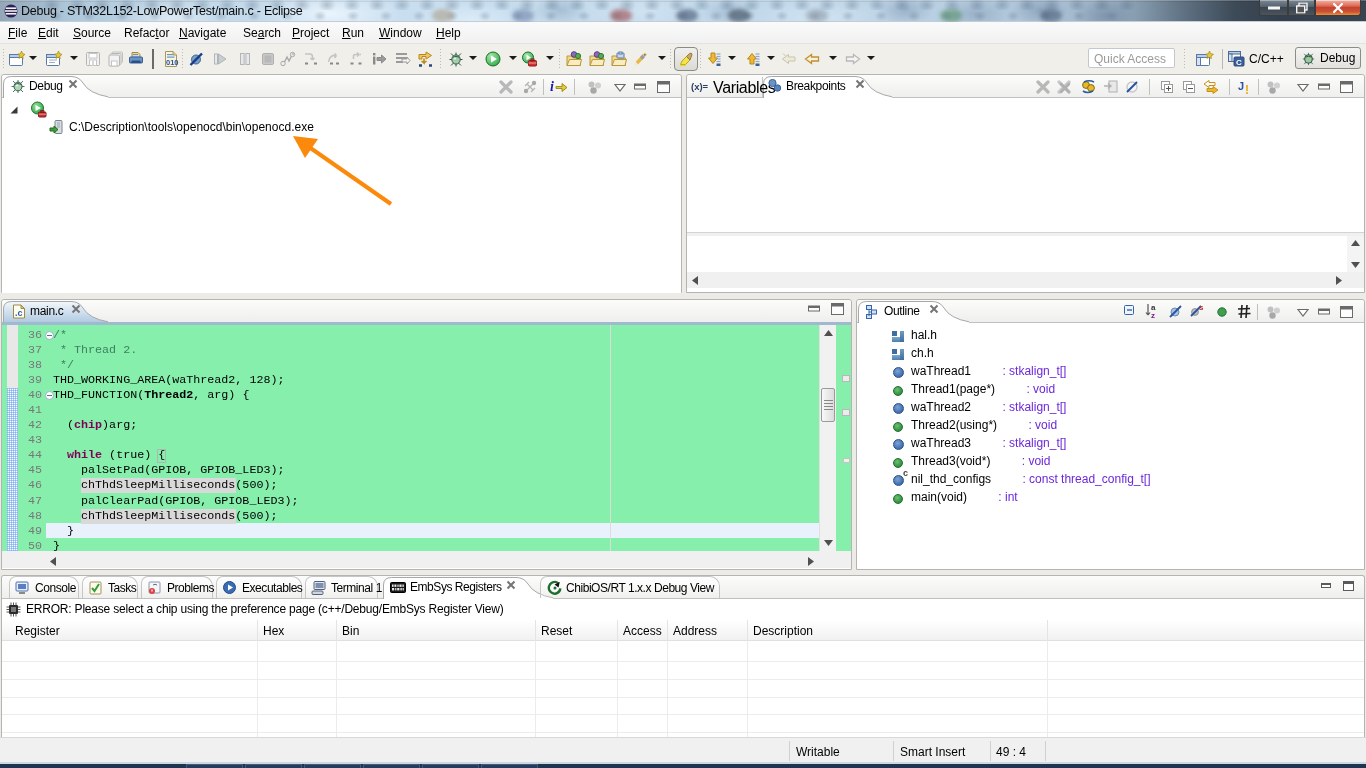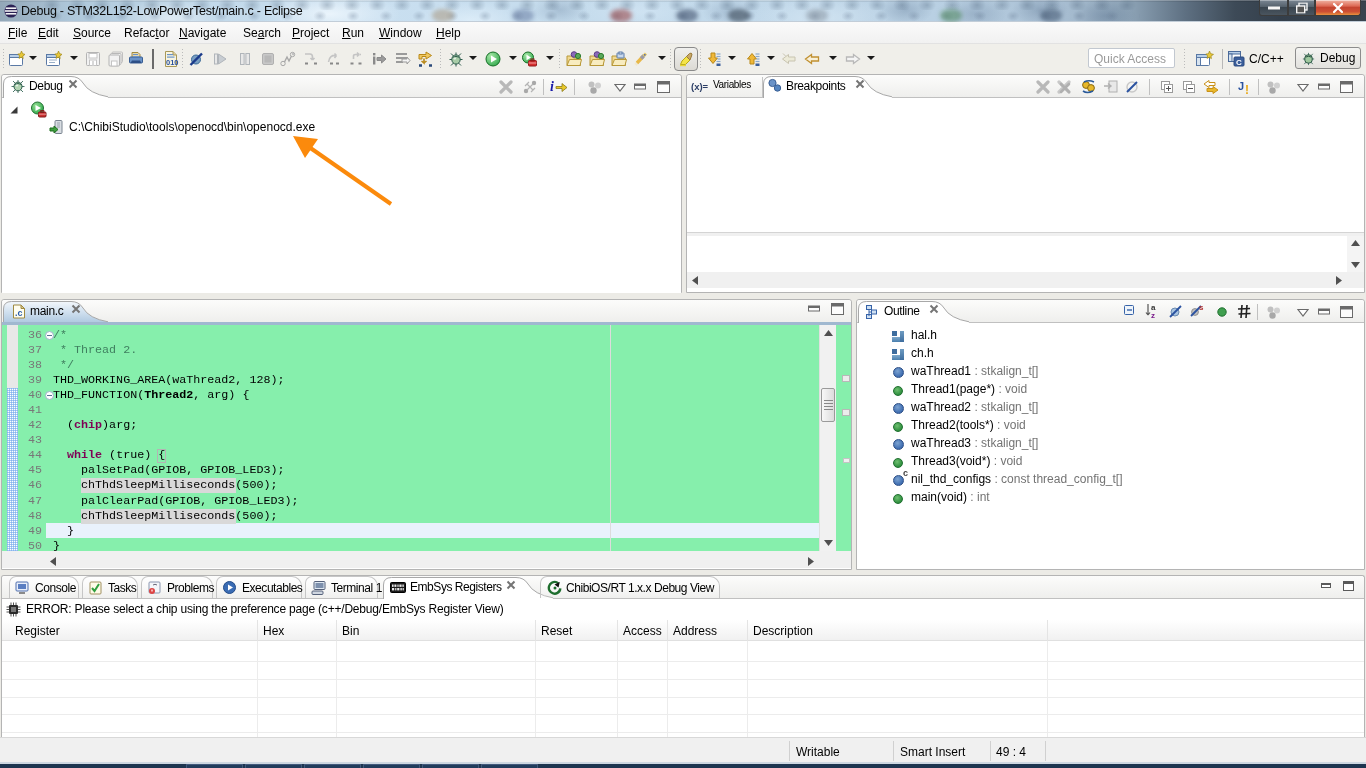--- a/index.html
+++ b/index.html
@@ -71,21 +71,21 @@
 
 
 .oitem { position:absolute; left:34px; height:18px; white-space:nowrap; }
 .oic { display:inline-block; width:16px; height:14px; vertical-align:-3px; margin-right:4px; position:relative; }
 .oic.inc { width:12px; height:11px; margin-left:1px; margin-right:7px; position:relative; background:none; }
 .oic.inc::before { content:""; position:absolute; left:0; top:0; width:5px; height:4.5px; background:#3e6d9e; }
 .oic.inc::after { content:""; position:absolute; left:0; top:6px; width:8px; height:5px; background:linear-gradient(#7fa9cc,#4a7fae); }
 .oic.inc .bar { position:absolute; left:7.5px; top:0; width:4.5px; height:11px; background:linear-gradient(#6f9cc2,#3e6d9e); }
 .oic.fld { width:11px; height:11px; border-radius:50%; background:radial-gradient(circle at 40% 35%, #7da3d0, #3e6db1 70%); border:1px solid #2d4f86; margin-left:2px; margin-right:7px; }
 .oic.fn { width:10px; height:10px; border-radius:50%; background:radial-gradient(circle at 40% 35%, #6fbf70, #2f8f3f 70%); border:1px solid #1f6f2f; margin-left:2px; margin-right:8px; }
-.oty { color:#737373; }
+.oty { color:#6d28d9;margin-left:28px; }
 .sup { position:absolute; left:12px; top:-4px; font-size:9px; font-weight:bold; color:#444; }
 
 
 .btab { position:absolute; top:575px; height:22px; border:1px solid #c6c6c6; border-bottom:none; border-radius:7px 10px 0 0; background:linear-gradient(rgba(255,255,255,.8),rgba(240,240,240,.2)); font-size:12px; z-index:2; }
 .btab .ic { position:absolute; left:5px; top:3px; width:16px; height:16px; }
 .btab .tx { position:absolute; left:25px; top:4px; white-space:nowrap; letter-spacing:-0.45px; }
 
 
 .hline { position:absolute; height:1px; background:#ececec; }
 .vline { position:absolute; width:1px; background:#ececec; }
@@ -439,40 +439,40 @@
 <rect x="10.8" y="9.6" width="3" height="1.8" fill="none" stroke="#801818"></rect>
 <line x1="8.5" y1="13.2" x2="16" y2="13.2" stroke="#e89090"></line>
 </svg></div>
     <div style="position:absolute;left:47px;top:20px;width:16px;height:16px;" id="exeicon"><svg width="16" height="16" viewBox="0 0 16 16">
 <rect x="6" y="1.5" width="7" height="13" rx="1" fill="#d8dde2" stroke="#7a8490"></rect>
 <line x1="8" y1="4" x2="11" y2="4" stroke="#9aa4ae"></line>
 <line x1="8" y1="6" x2="11" y2="6" stroke="#9aa4ae"></line>
 <line x1="8" y1="8" x2="11" y2="8" stroke="#9aa4ae"></line>
 <path d="M1 9 L5 9 L5 7 L9 10.5 L5 14 L5 12 L1 12 Z" fill="#3f9f3f" stroke="#1f6f1f"></path>
 </svg></div>
-    <div style="position:absolute;left:67px;top:21px;">C:\ChibiStudio\tools\openocd\bin\openocd.exe</div>
+    <div style="position:absolute;left:67px;top:21px;">C:\Description\tools\openocd\bin\openocd.exe</div>
     <svg style="position:absolute;left:285px;top:33px;" width="115" height="135" viewBox="0 0 115 135">
       <polygon points="6,4 31,7 18,26" fill="#fb8a0c"></polygon>
       <line x1="22" y1="15" x2="104" y2="72" stroke="#fb8a0c" stroke-width="4"></line>
     </svg>
   </div>
 </div>
 
 <div class="panel" id="varspanel" style="left:686px;top:74px;width:679px;height:219px;">
   <div class="tabbar">
     <div class="keyline"></div>
     <div class="tab" style="left:0;width:76px;"></div>
     <div style="position:absolute;left:75px;top:2px;width:1px;height:21px;background:#c4c4c4;"></div>
     <svg class="seltab" style="left:76px" width="130" height="23" viewBox="0 0 130 23">
         <path d="M0.5,23 L0.5,9 Q0.5,1.5 8.5,1.5 L92,1.5 Q100,1.5 104,8 Q110,18.5 129,21.8 L129,23 Z" fill="#ffffff"></path>
         <path d="M0.5,23 L0.5,9 Q0.5,1.5 8.5,1.5 L92,1.5 Q100,1.5 104,8 Q110,18.5 129,21.8" fill="none" stroke="#a8a8a8" stroke-width="1"></path>
       </svg>
   </div>
   <div style="position:absolute;left:4px;top:6px;z-index:3;font-weight:bold;font-size:9.5px;color:#2c3e66;font-family:'Liberation Sans';">(x)=</div>
- <div style="position:absolute;left:26px;top:4px;z-index:3;font-size:10px;letter-spacing:-0.35px;">Variables</div>
+ <div style="position:absolute;left:26px;top:4px;z-index:3;font-size:16px;letter-spacing:-0.35px;">Variables</div>
   <div style="position:absolute;left:80px;top:3px;z-index:3;width:16px;height:16px;" id="bpicon"><svg width="16" height="16" viewBox="0 0 16 16">
 <circle cx="5.5" cy="5" r="3.6" fill="#6a93c8" stroke="#3a5f94"></circle>
 <circle cx="10.5" cy="10" r="3.2" fill="#5585c0" stroke="#3a5f94"></circle>
 </svg></div>
   <div style="position:absolute;left:99px;top:4px;z-index:3;font-size:12px;letter-spacing:-0.35px;">Breakpoints</div>
   <span class="closex" style="position:absolute;left:168px;top:3px;z-index:3;"><svg width="10" height="10" viewBox="0 0 10 10">
         <path d="M1.5 1.5 L8.5 8.5 M8.5 1.5 L1.5 8.5" stroke="#757575" stroke-width="2" stroke-linecap="butt"></path>
       </svg></span>
   <div style="position:absolute;left:0;top:24px;width:677px;height:133px;background:#fff;"></div>
   <div style="position:absolute;left:0;top:157px;width:677px;height:4px;background:#f0f0f0;border-top:1px solid #d4d4d4;"></div>
@@ -622,21 +622,21 @@
   <div style="position:absolute;left:27px;top:4px;z-index:3;font-size:12px;letter-spacing:-0.35px;">Outline</div>
   <span class="closex" style="position:absolute;left:72px;top:3px;z-index:3;"><svg width="10" height="10" viewBox="0 0 10 10">
         <path d="M1.5 1.5 L8.5 8.5 M8.5 1.5 L1.5 8.5" stroke="#757575" stroke-width="2" stroke-linecap="butt"></path>
       </svg></span>
   <div id="outlinebody" style="position:absolute;left:0;top:24px;width:507px;height:245px;background:#fff;font-size:12px;">
     <div class="oitem" style="top:4px;"><span class="oic inc"><span class="bar"></span></span><span class="onm">hal.h</span></div>
     <div class="oitem" style="top:22px;"><span class="oic inc"><span class="bar"></span></span><span class="onm">ch.h</span></div>
     <div class="oitem" style="top:40px;"><span class="oic fld"></span><span class="onm">waThread1</span><span class="oty"> : stkalign_t[]</span></div>
     <div class="oitem" style="top:58px;"><span class="oic fn"></span><span class="onm">Thread1(page*)</span><span class="oty"> : void</span></div>
     <div class="oitem" style="top:76px;"><span class="oic fld"></span><span class="onm">waThread2</span><span class="oty"> : stkalign_t[]</span></div>
-    <div class="oitem" style="top:94px;"><span class="oic fn"></span><span class="onm">Thread2(tools*)</span><span class="oty"> : void</span></div>
+    <div class="oitem" style="top:94px;"><span class="oic fn"></span><span class="onm">Thread2(using*)</span><span class="oty"> : void</span></div>
     <div class="oitem" style="top:112px;"><span class="oic fld"></span><span class="onm">waThread3</span><span class="oty"> : stkalign_t[]</span></div>
     <div class="oitem" style="top:130px;"><span class="oic fn"></span><span class="onm">Thread3(void*)</span><span class="oty"> : void</span></div>
     <div class="oitem" style="top:148px;"><span class="oic fld"></span><span class="sup">c</span><span class="onm">nil_thd_configs</span><span class="oty"> : const thread_config_t[]</span></div>
     <div class="oitem" style="top:166px;"><span class="oic fn"></span><span class="onm">main(void)</span><span class="oty"> : int</span></div>
   </div>
 </div>
 
 <div class="panel" id="bottompanel" style="left:1px;top:575px;width:1364px;height:162px;border-bottom:none;">
   <div class="tabbar">
       <div class="keyline"></div>

